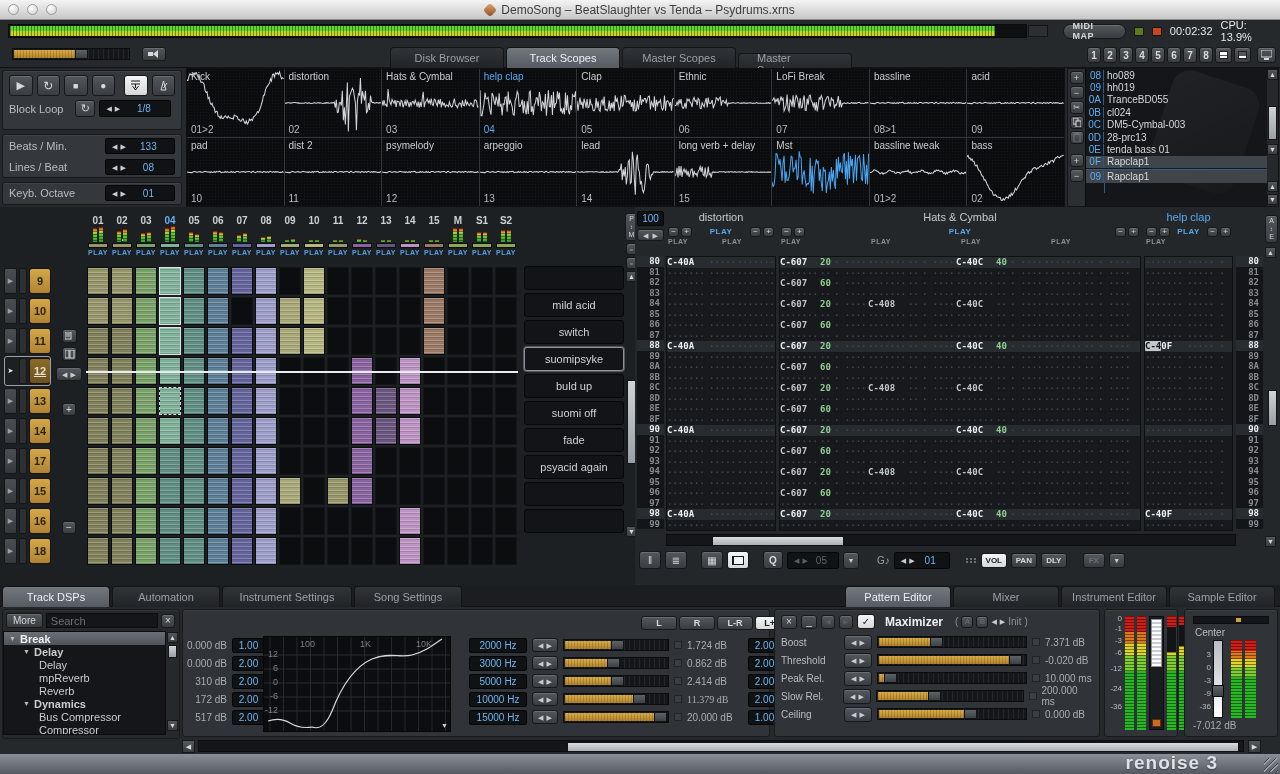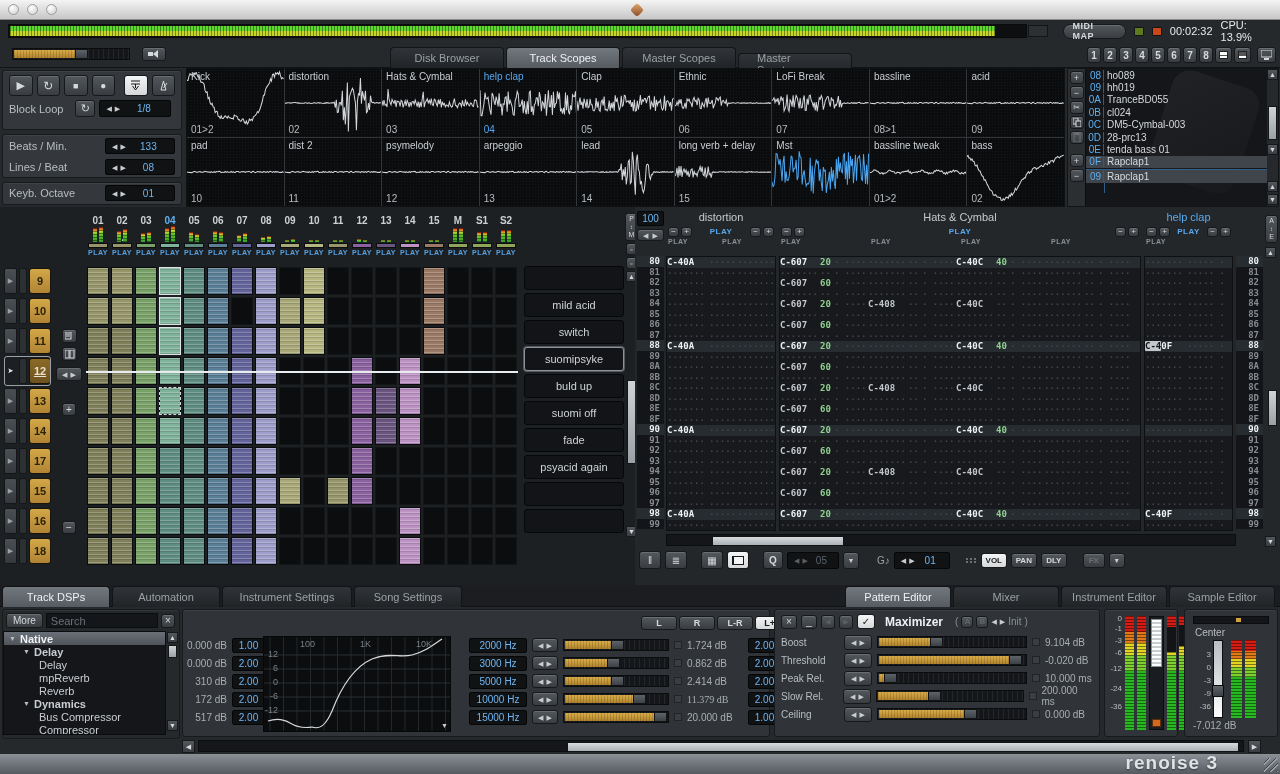--- a/index.html
+++ b/index.html
@@ -147,21 +147,21 @@
   input.search{background:#141619;border:1px solid #0b0c0d;color:#c9cdd1;font-size:11px;height:15px;padding:0 4px;width:112px;}
   input.search::placeholder{color:#6b7176;}
 </style>
 </head>
 <body>
 
 <div class="abs titlebar">
   <span class="tl"></span>
   <span class="tl"></span>
   <span class="tl"></span>
-  <div class="wtitle"><span class="wicon"></span></div>
+  <div class="wtitle"><span class="wicon"></span><span>DemoSong – BeatSlaughter vs Tenda – Psydrums.xrns</span></div>
 </div>
 
 <div class="abs rowA">
   <div class="mstrip">
     <div class="mbar g" style="width:985px"></div>
     <div class="mbar y" style="width:985px"></div>
     <div class="mend"></div>
   </div>
   <div style="display:flex;align-items:center;gap:8px;margin-left:36px;">
     <span class="btn" style="height:15px;padding:0 8px;border-radius:8px;font-size:9px;font-weight:bold;letter-spacing:.5px;">MIDI MAP</span>
@@ -1764,21 +1764,21 @@
       <span class="btn" style="height:15px;padding:0 6px;font-size:10px;">More</span>
       <input class="search" placeholder="Search" style="">
       <span class="btn" style="width:14px;height:14px;">
           <span>×</span>
         </span>
     </div>
     <div style="display:flex;">
       <div style="flex:1;background:#141619;border:1px solid #0b0c0d;height:104px;overflow:hidden;" id="dspTree">
           <div class="dsp-row" style="padding-left: 4px; background: linear-gradient(rgb(106, 112, 119), rgb(78, 84, 90)); color: rgb(238, 241, 243); font-weight: bold;">
             <span class="tw">▼</span>
-            <span style="margin-left: 3px;">Native</span>
+            <span style="margin-left: 3px;">Break</span>
           </div>
           <div class="dsp-row" style="padding-left: 18px;">
             <span class="tw">▼</span>
             <span style="font-weight: bold; margin-left: 3px;">Delay</span>
           </div>
           <div class="dsp-row" style="padding-left: 32px;">
             <span style="margin-left: 3px;">Delay</span>
           </div>
           <div class="dsp-row" style="padding-left: 32px;">
             <span style="margin-left: 3px;">mpReverb</span>
@@ -1967,21 +1967,21 @@
           <span class="pval" style="width: 58px; color: rgb(185, 190, 194);">Boost</span>
           <span class="btn" style="width: 28px; height: 15px; gap: 3px;">
             <span class="arr">◀</span>
             <span class="arr">▶</span>
           </span>
           <span class="slider" style="width: 150px; display: inline-block;">
             <span class="fill" style="width: 40%;"></span>
             <span class="hnd" style="left: calc(40% - 7px);"></span>
           </span>
           <span class="dimsq"></span>
-          <span class="pval">9.104 dB</span>
+          <span class="pval">7.371 dB</span>
         </div>
         <div class="prow">
           <span class="pval" style="width: 58px; color: rgb(185, 190, 194);">Threshold</span>
           <span class="btn" style="width: 28px; height: 15px; gap: 3px;">
             <span class="arr">◀</span>
             <span class="arr">▶</span>
           </span>
           <span class="slider" style="width: 150px; display: inline-block;">
             <span class="fill" style="width: 93%;"></span>
             <span class="hnd" style="left: calc(93% - 7px);"></span>

